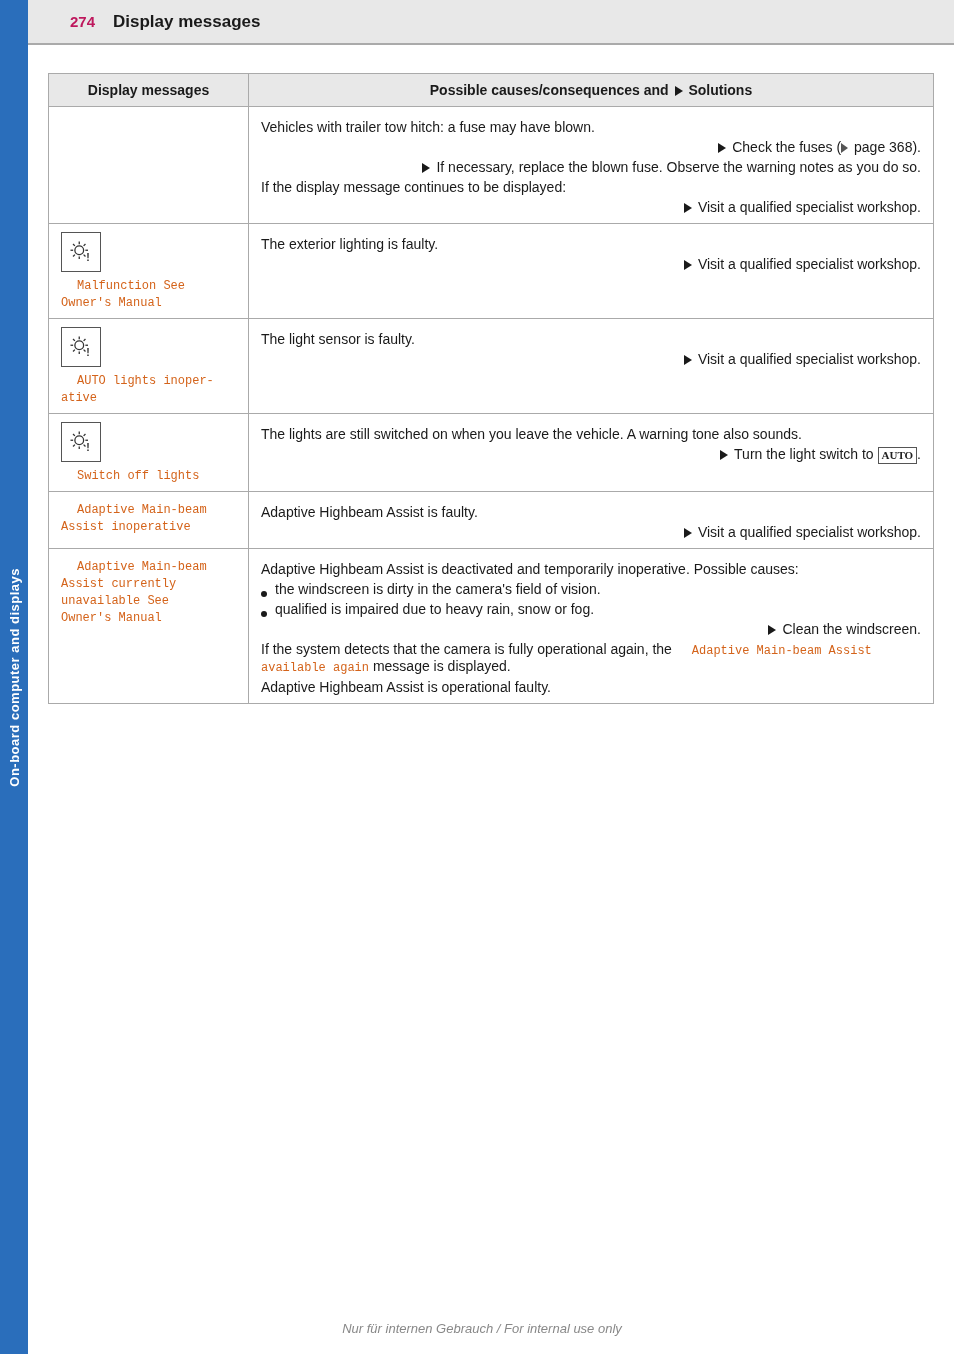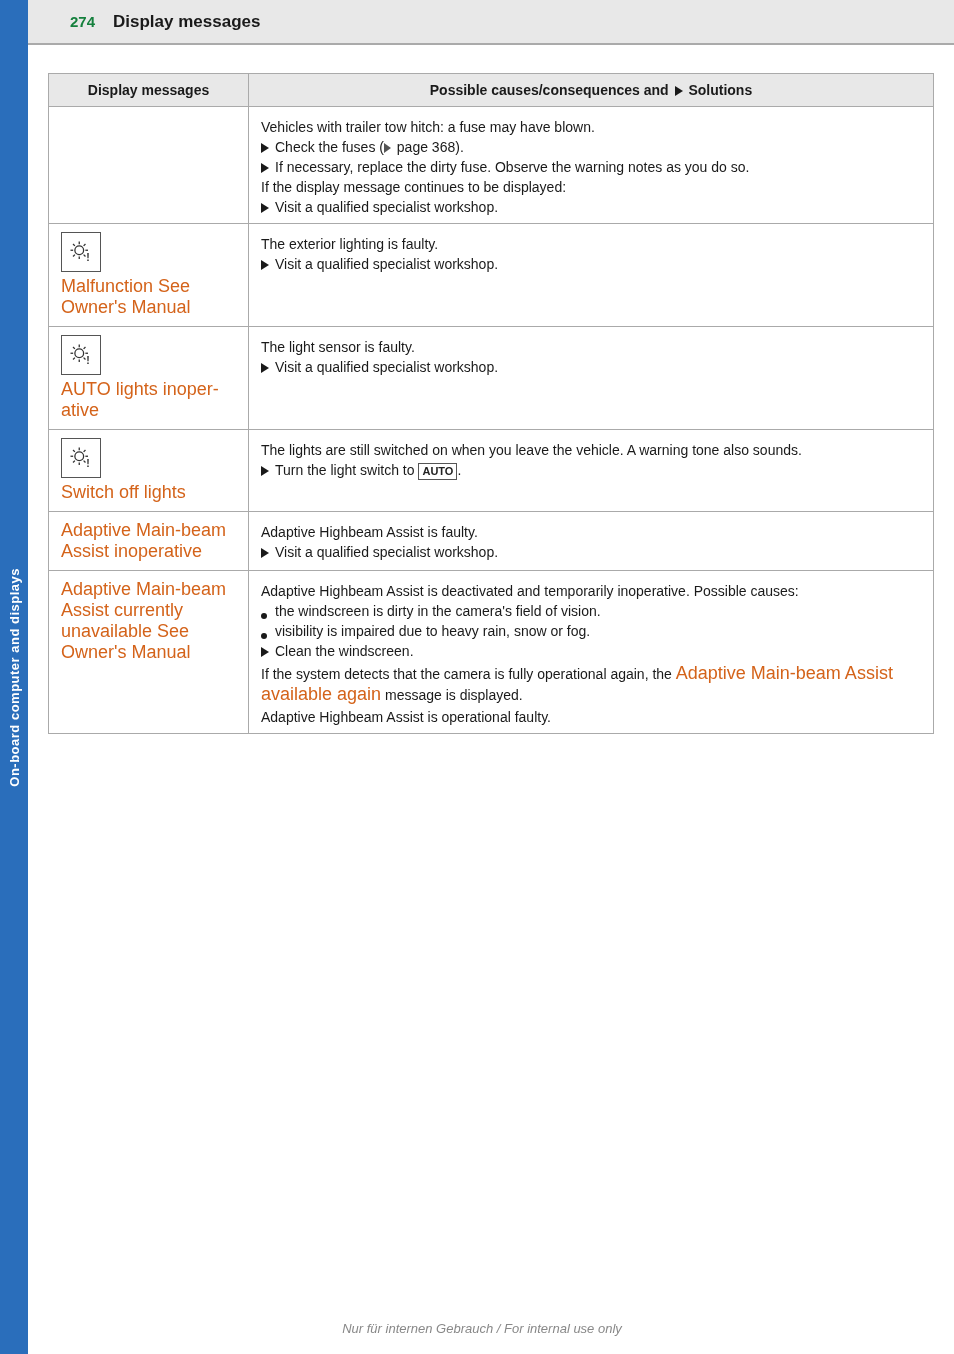--- a/index.html
+++ b/index.html
@@ -19,21 +19,21 @@
       align-items: center;
       background: #e8e8e8;
       padding: 8px 0 8px 70px;
       border-bottom: 2px solid #aaa;
       min-height: 45px;
     }
     .page-number {
       font-weight: bold;
       font-size: 15px;
       margin-right: 18px;
-      color: #15803d;
+      color: #be185d;
     }
     .header-title {
       font-weight: bold;
       font-size: 17px;
       color: #1a1a1a;
     }
 
     
     .sidebar {
       position: absolute;
@@ -81,23 +81,24 @@
     .col-display {
       width: 200px;
     }
     .col-causes {
       width: auto;
       margin-top: 29px;
     }
 
     
     .mono-orange {
-      font-family: Liberation Sans, sans-serif;
+      font-family: Liberation Mono, monospace;
       color: #d4631a;
-      font-size: 18px;
+      font-size: 12px;
+      margin-left: 16px;
     }
 
     
     .icon-box {
       display: inline-flex;
       align-items: center;
       justify-content: center;
       border: 1px solid #555;
       width: 40px;
       height: 40px;
@@ -113,20 +114,21 @@
       border-bottom: 5px solid transparent;
       border-left: 8px solid #1a1a1a;
       margin-right: 6px;
       vertical-align: middle;
       flex-shrink: 0;
     }
     .bullet-row {
       display: flex;
       align-items: flex-start;
       margin-top: 4px;
+      justify-content: flex-end;
     }
     .bullet-row .arrow-bullet {
       margin-top: 4px;
     }
 
     
     .dot-bullet {
       display: inline-block;
       width: 6px;
       height: 6px;
@@ -149,20 +151,21 @@
     
     .auto-badge {
       display: inline-block;
       border: 1px solid #555;
       padding: 0 3px;
       font-size: 11px;
       font-weight: bold;
       color: #222;
       vertical-align: middle;
       line-height: 1.4;
+      font-family: Liberation Serif, serif;
     }
 
     
     .page-tri {
       display: inline-block;
       width: 0;
       height: 0;
       border-top: 5px solid transparent;
       border-bottom: 5px solid transparent;
       border-left: 7px solid #555;
@@ -215,21 +218,21 @@
       <tr>
         <td></td>
         <td>
           <div class="para">Vehicles with trailer tow hitch: a fuse may have blown.</div>
           <div class="bullet-row para">
             <span class="arrow-bullet"></span>
             <span>Check the fuses (<span class="page-tri"></span> page 368).</span>
           </div>
           <div class="bullet-row para">
             <span class="arrow-bullet"></span>
-            <span>If necessary, replace the dirty fuse. Observe the warning notes as you do so.</span>
+            <span>If necessary, replace the blown fuse. Observe the warning notes as you do so.</span>
           </div>
           <div class="para">If the display message continues to be displayed:</div>
           <div class="bullet-row para">
             <span class="arrow-bullet"></span>
             <span>Visit a qualified specialist workshop.</span>
           </div>
         </td>
       </tr>
 
       <tr>
@@ -337,21 +340,21 @@
           <span class="mono-orange">Adaptive Main-beam<br>Assist currently<br>unavailable See<br>Owner's Manual</span>
         </td>
         <td>
           <div class="para">Adaptive Highbeam Assist is deactivated and temporarily inoperative. Possible causes:</div>
           <div class="dot-row para">
             <span class="dot-bullet"></span>
             <span>the windscreen is dirty in the camera's field of vision.</span>
           </div>
           <div class="dot-row para">
             <span class="dot-bullet"></span>
-            <span>visibility is impaired due to heavy rain, snow or fog.</span>
+            <span>qualified is impaired due to heavy rain, snow or fog.</span>
           </div>
           <div class="bullet-row para">
             <span class="arrow-bullet"></span>
             <span>Clean the windscreen.</span>
           </div>
           <div class="para">If the system detects that the camera is fully operational again, the <span class="mono-orange">Adaptive Main-beam Assist available again</span> message is displayed.</div>
           <div class="para">Adaptive Highbeam Assist is operational faulty.</div>
         </td>
       </tr>
 

